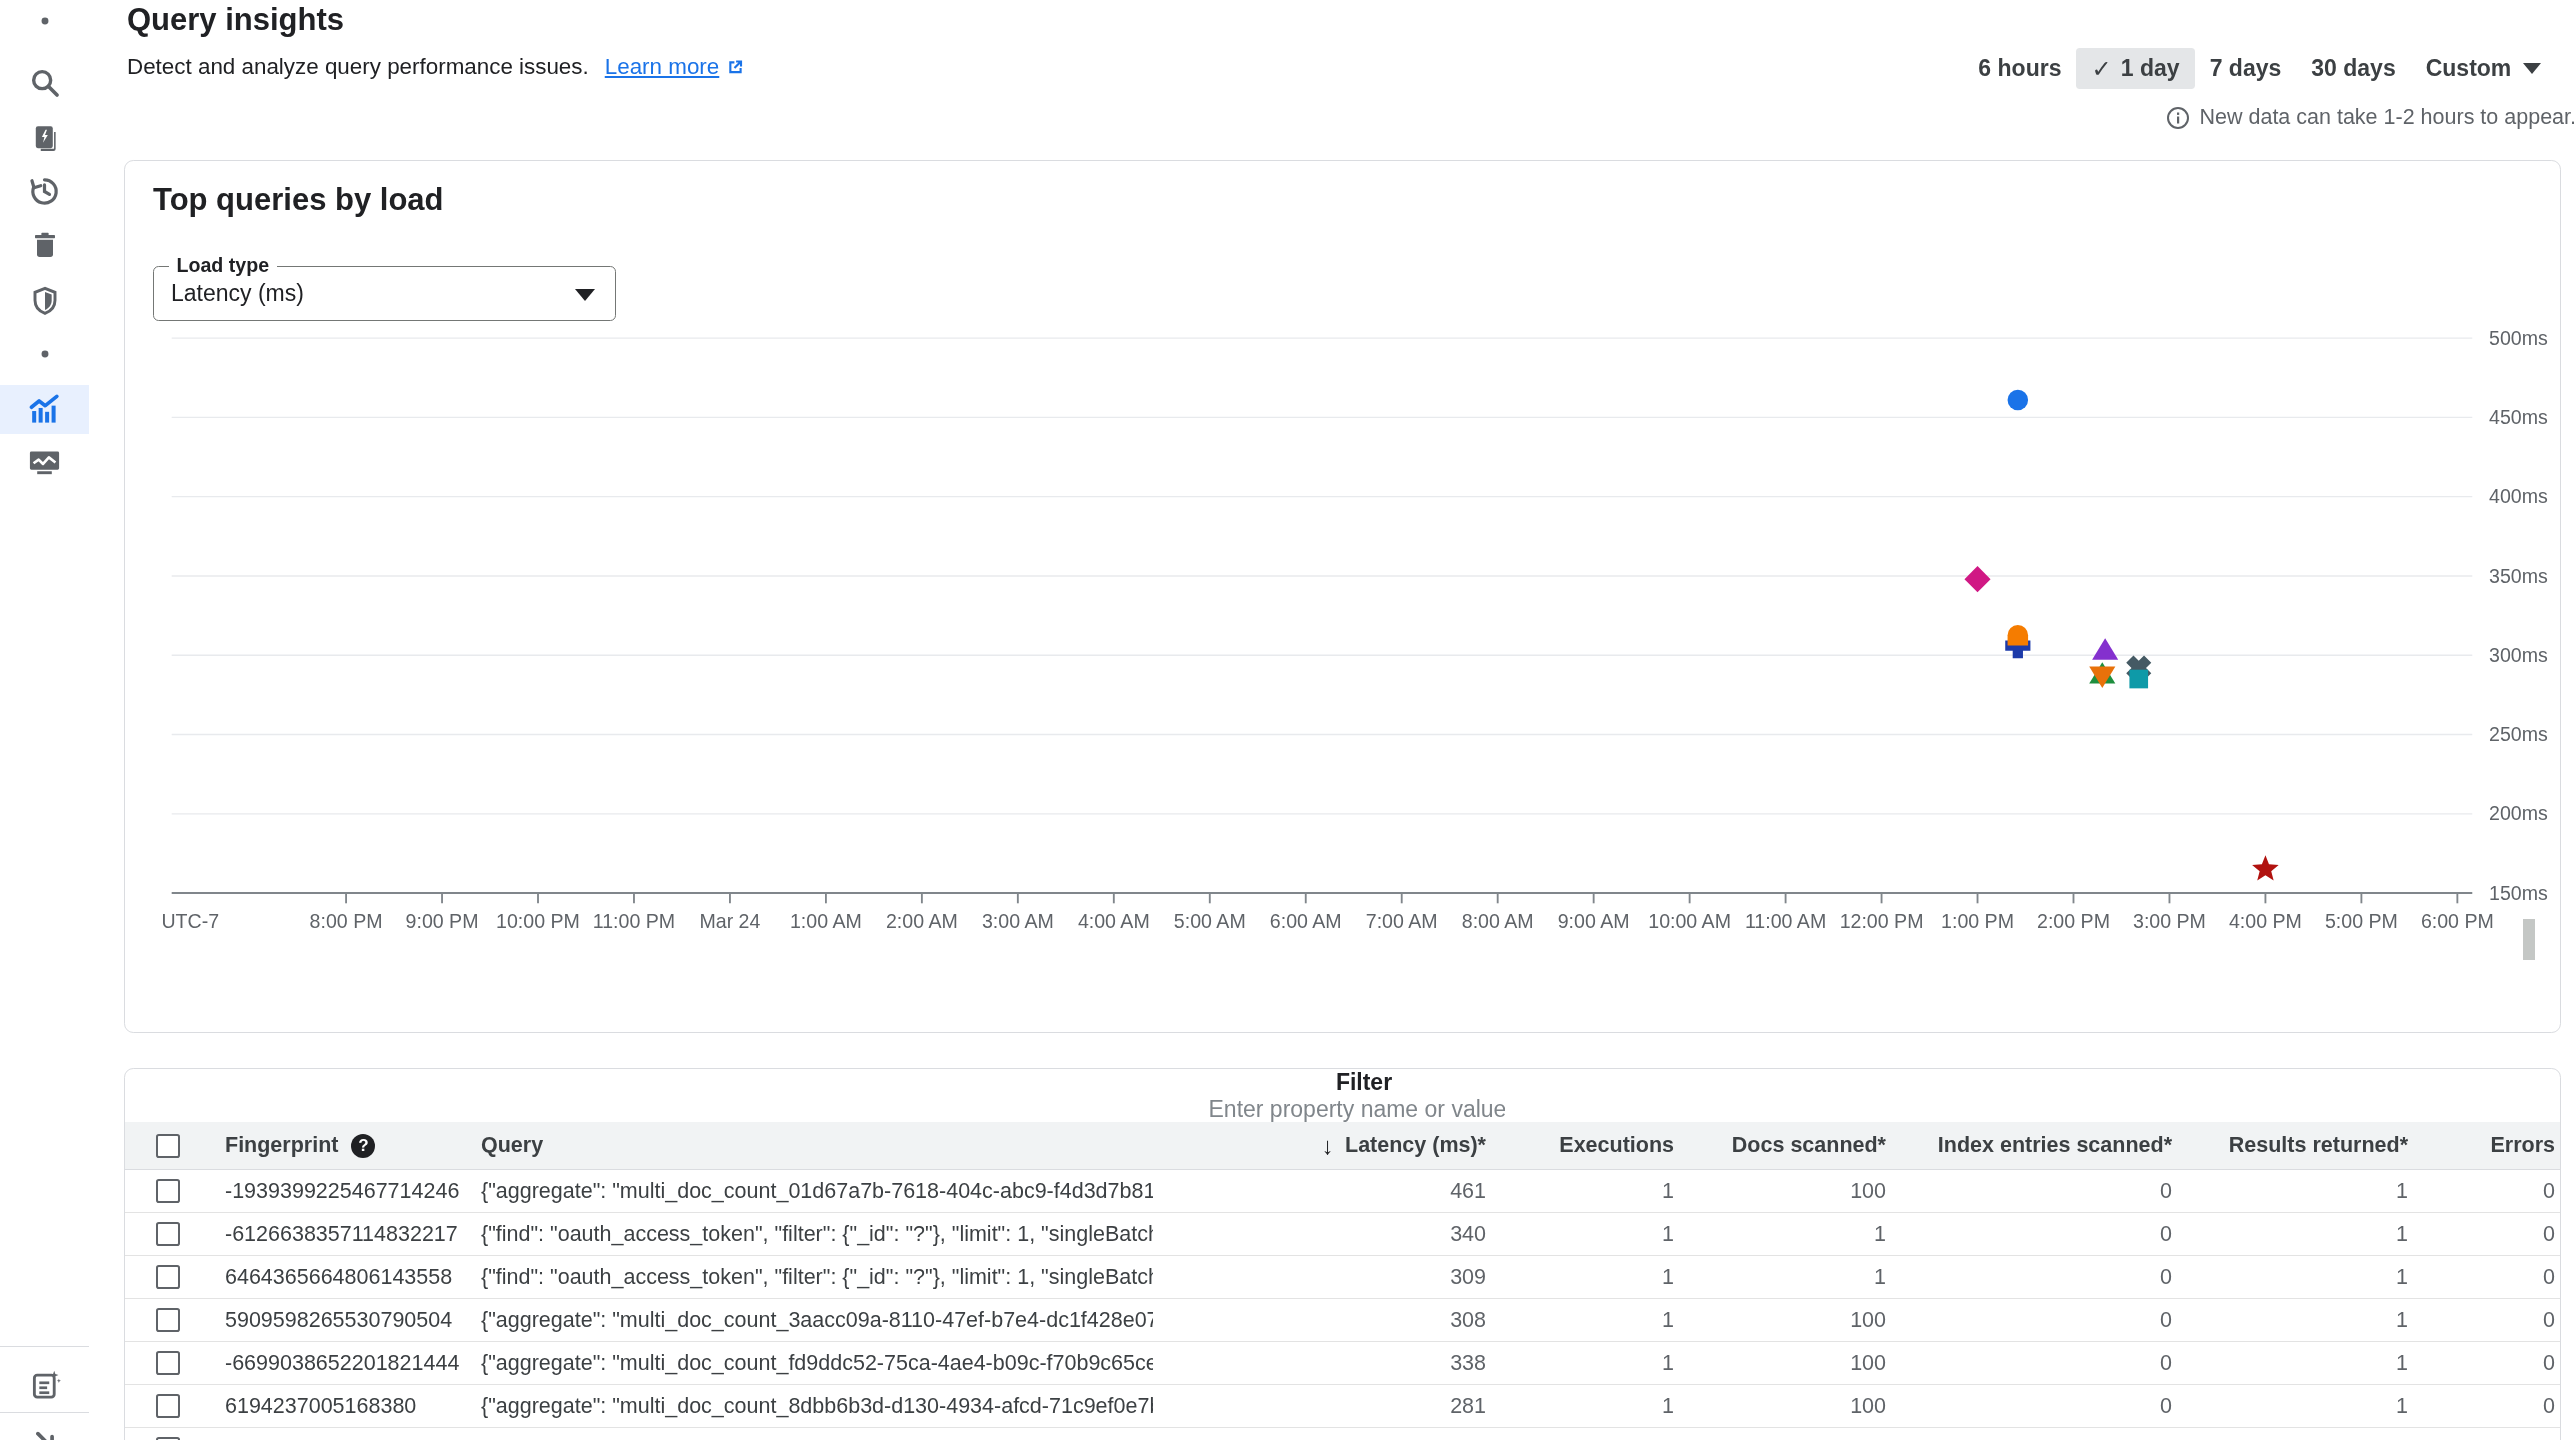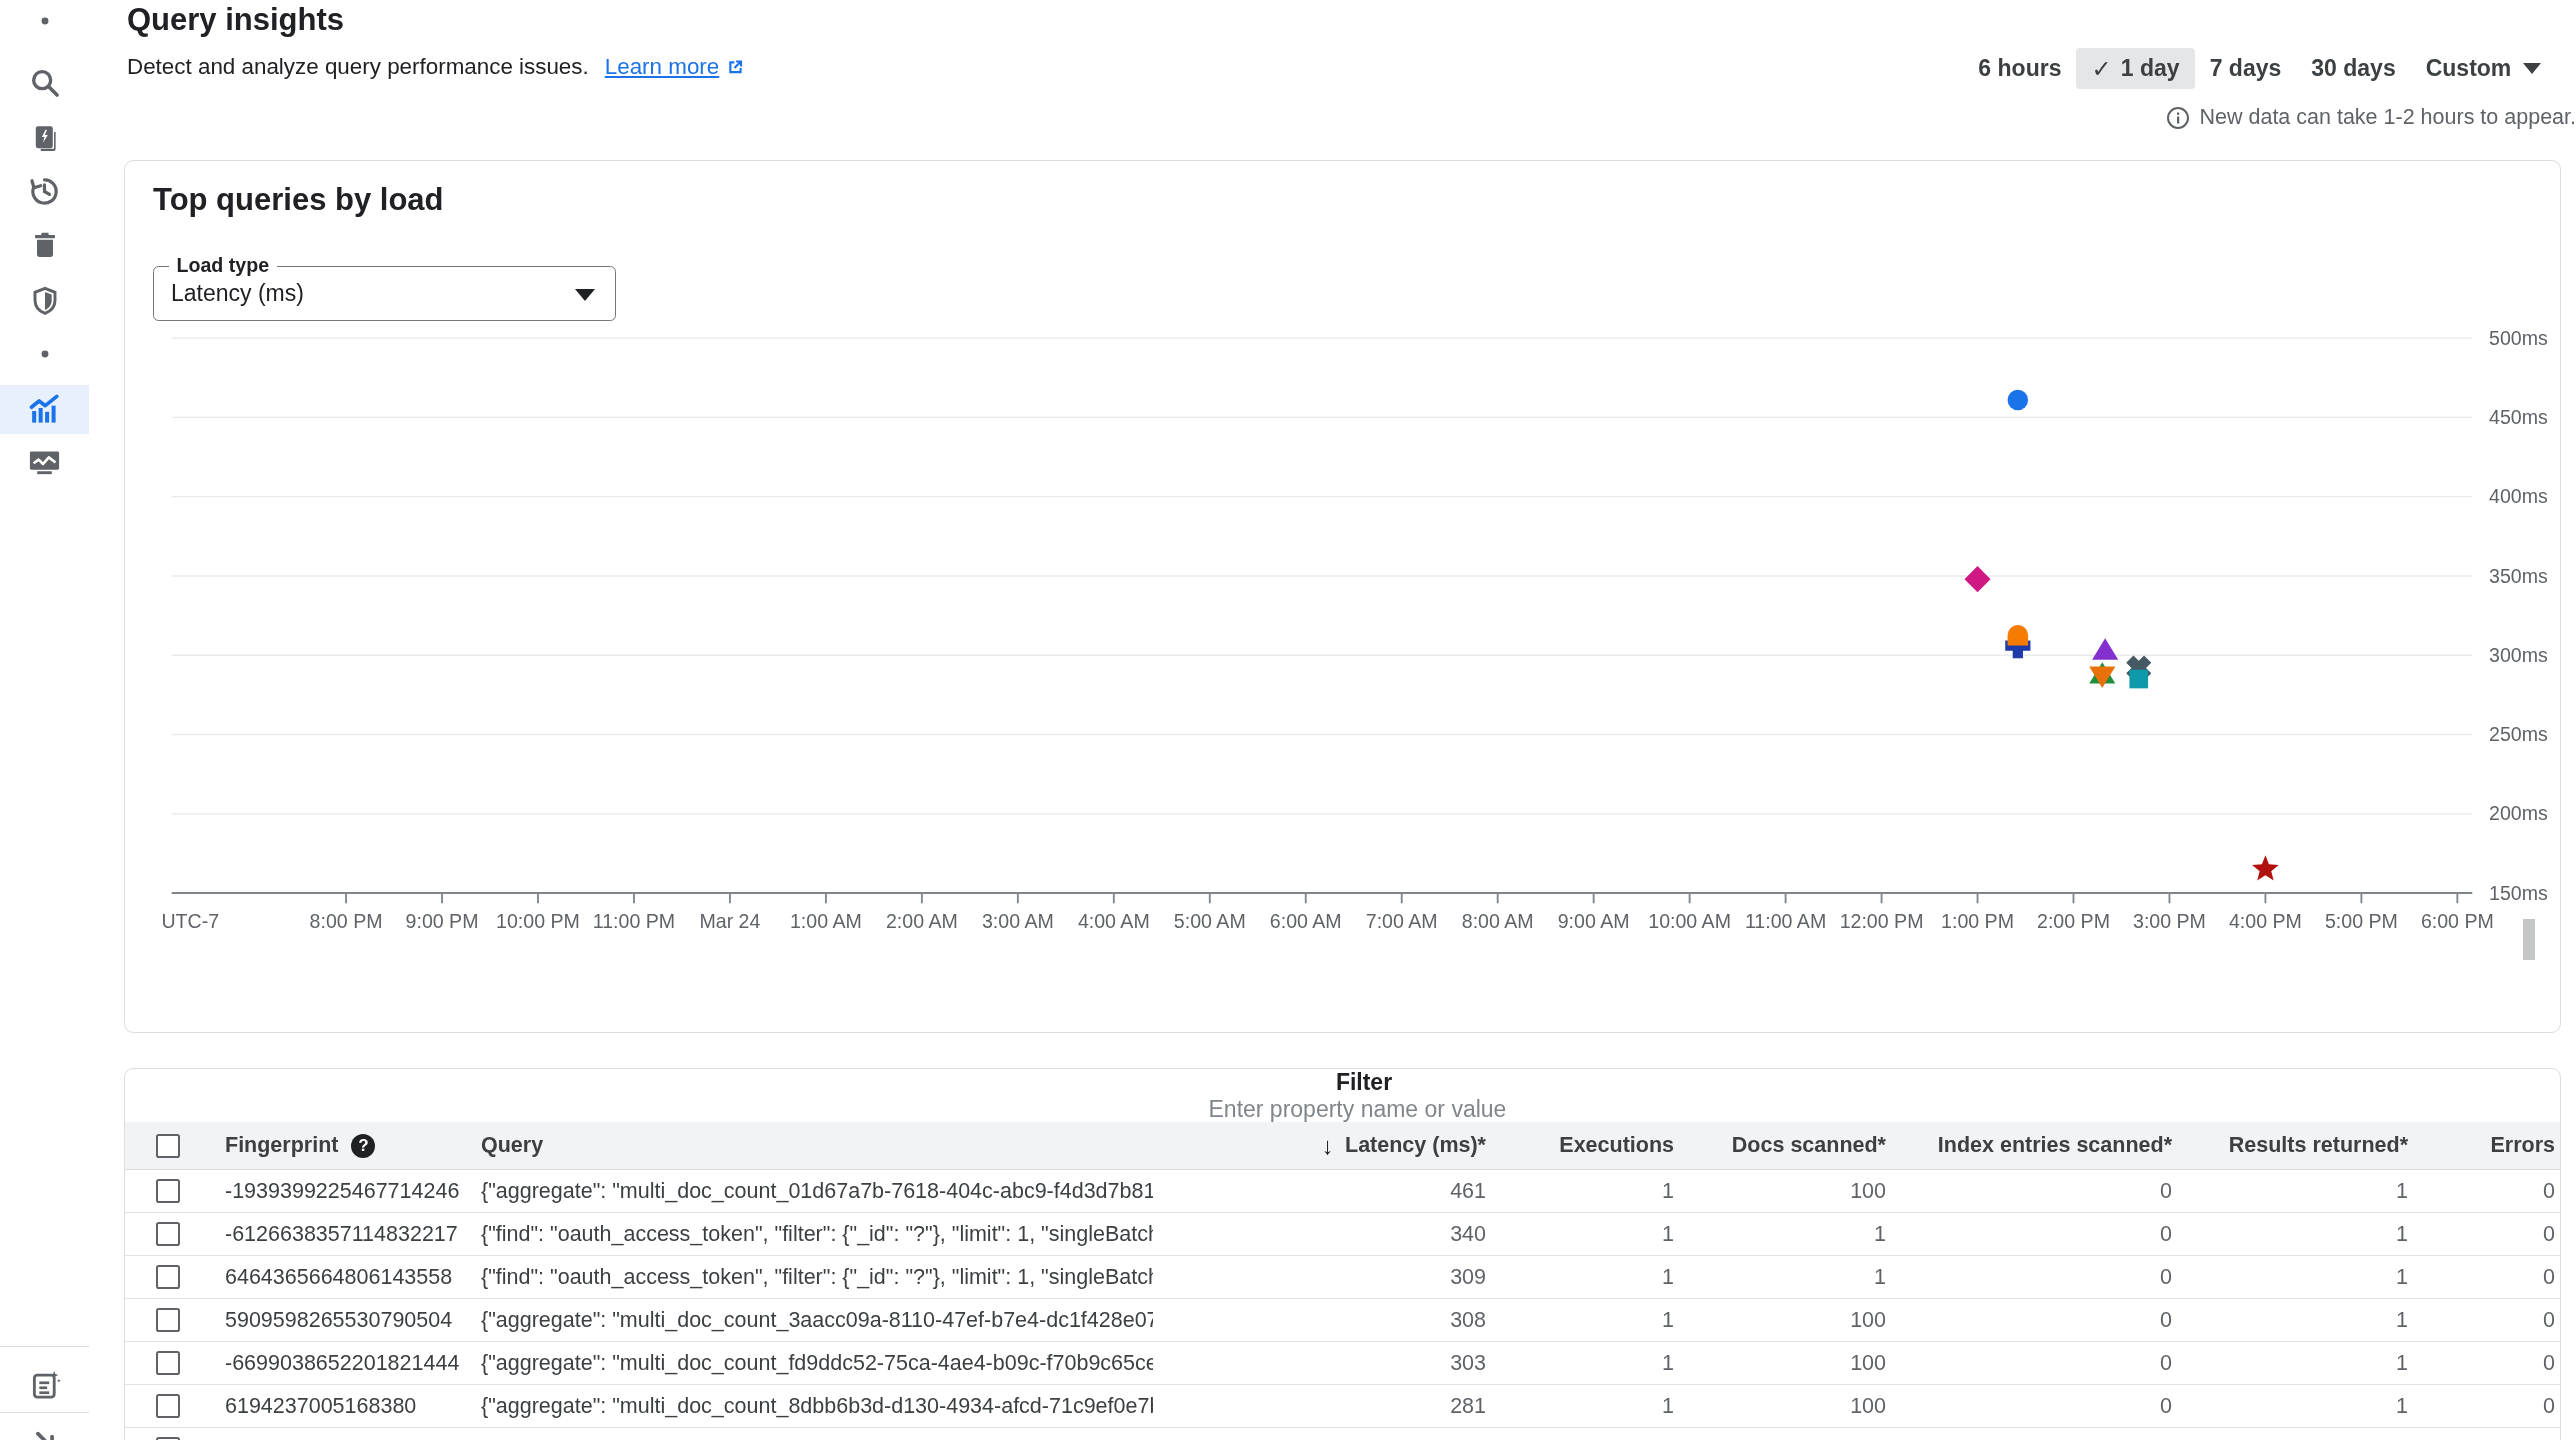--- a/index.html
+++ b/index.html
@@ -410,21 +410,21 @@
           <div class="t-cell num c-idx">0</div>
           <div class="t-cell num c-res">1</div>
           <div class="t-cell num c-err">0</div>
         </div>
         <div class="t-row">
           <div class="t-cell c-check">
             <div class="checkbox"></div>
           </div>
           <div class="t-cell c-fp">-6699038652201821444</div>
           <div class="t-cell c-q">{"aggregate": "multi_doc_count_fd9ddc52-75ca-4ae4-b09c-f70b9c65ce02", "pipeline": [{"$...</div>
-          <div class="t-cell num c-lat">303</div>
+          <div class="t-cell num c-lat">338</div>
           <div class="t-cell num c-exec">1</div>
           <div class="t-cell num c-docs">100</div>
           <div class="t-cell num c-idx">0</div>
           <div class="t-cell num c-res">1</div>
           <div class="t-cell num c-err">0</div>
         </div>
         <div class="t-row">
           <div class="t-cell c-check">
             <div class="checkbox"></div>
           </div>

